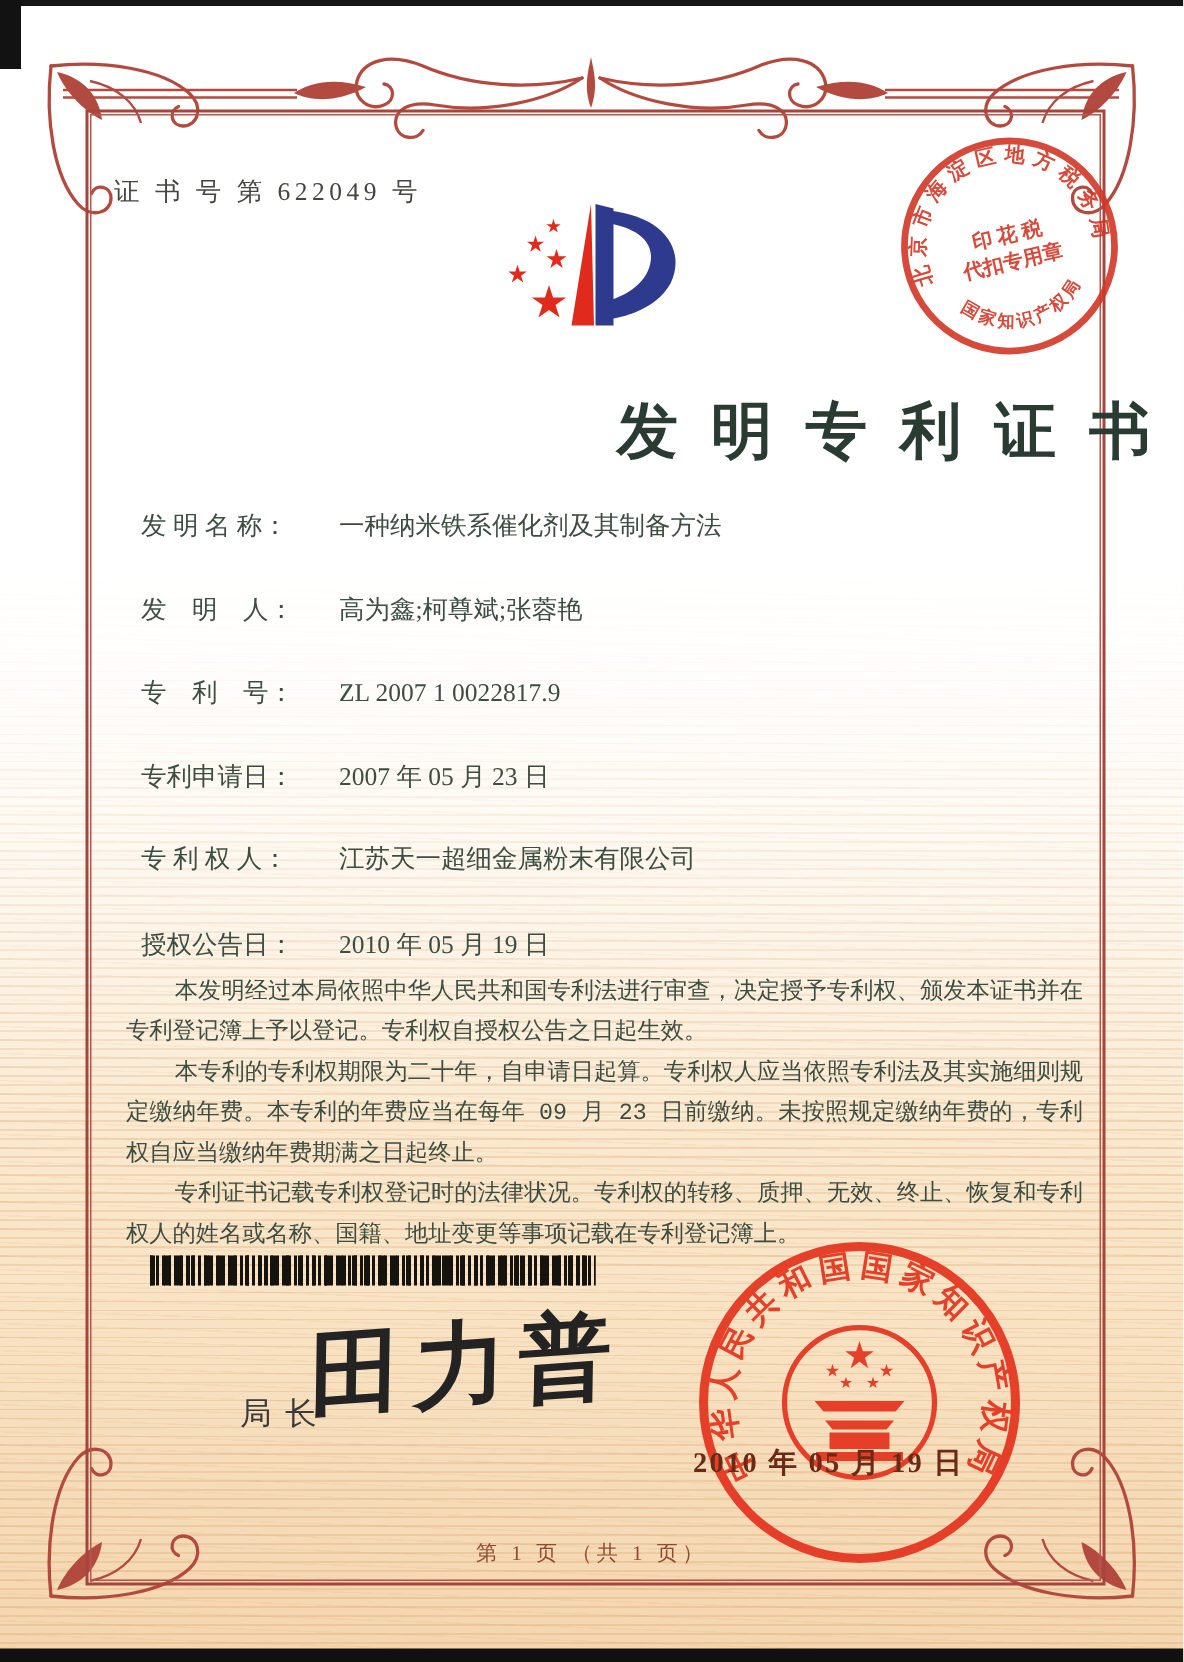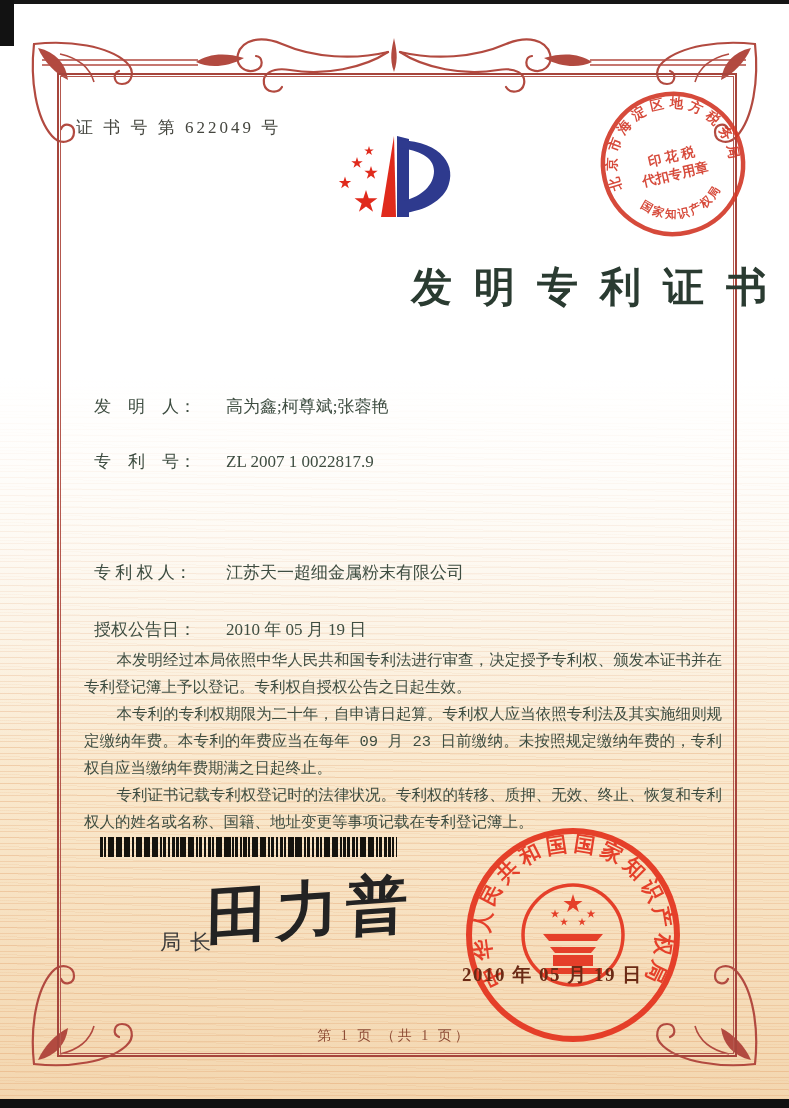--- a/index.html
+++ b/index.html
@@ -120,25 +120,31 @@
       <polygon points="65,8 52,89 67,89"></polygon>
     </g>
     <g fill="var(--logo_blue,#2e3a8e)">
       <polygon points="68,8 80,11 80,89 68,89"></polygon>
       <path d="M71,12 C 113,14 129,38 118,61 C 108,79 85,84 75,85 L 75,73 C 93,68 105,57 105,43 C 105,29 89,22 71,20 Z"></path>
     </g>
   </svg>
 
   <div class="title">发明专利证书</div>
 
+  <div class="field f0">
+    <span class="lbl">发 明 名 称：</span><span class="val">一种纳米铁系催化剂及其制备方法</span>
+  </div>
   <div class="field f1">
     <span class="lbl">发　明　人：</span><span class="val">高为鑫;柯尊斌;张蓉艳</span>
   </div>
   <div class="field f2">
     <span class="lbl">专　利　号：</span><span class="val">ZL 2007 1 0022817.9</span>
+  </div>
+  <div class="field f3">
+    <span class="lbl">专利申请日：</span><span class="val">2007 年 05 月 23 日</span>
   </div>
   <div class="field f4">
     <span class="lbl">专 利 权 人：</span><span class="val">江苏天一超细金属粉末有限公司</span>
   </div>
   <div class="field f5">
     <span class="lbl">授权公告日：</span><span class="val">2010 年 05 月 19 日</span>
   </div>
 
   <div class="body-text">
     <p>本发明经过本局依照中华人民共和国专利法进行审查，决定授予专利权、颁发本证书并在专利登记簿上予以登记。专利权自授权公告之日起生效。</p>

